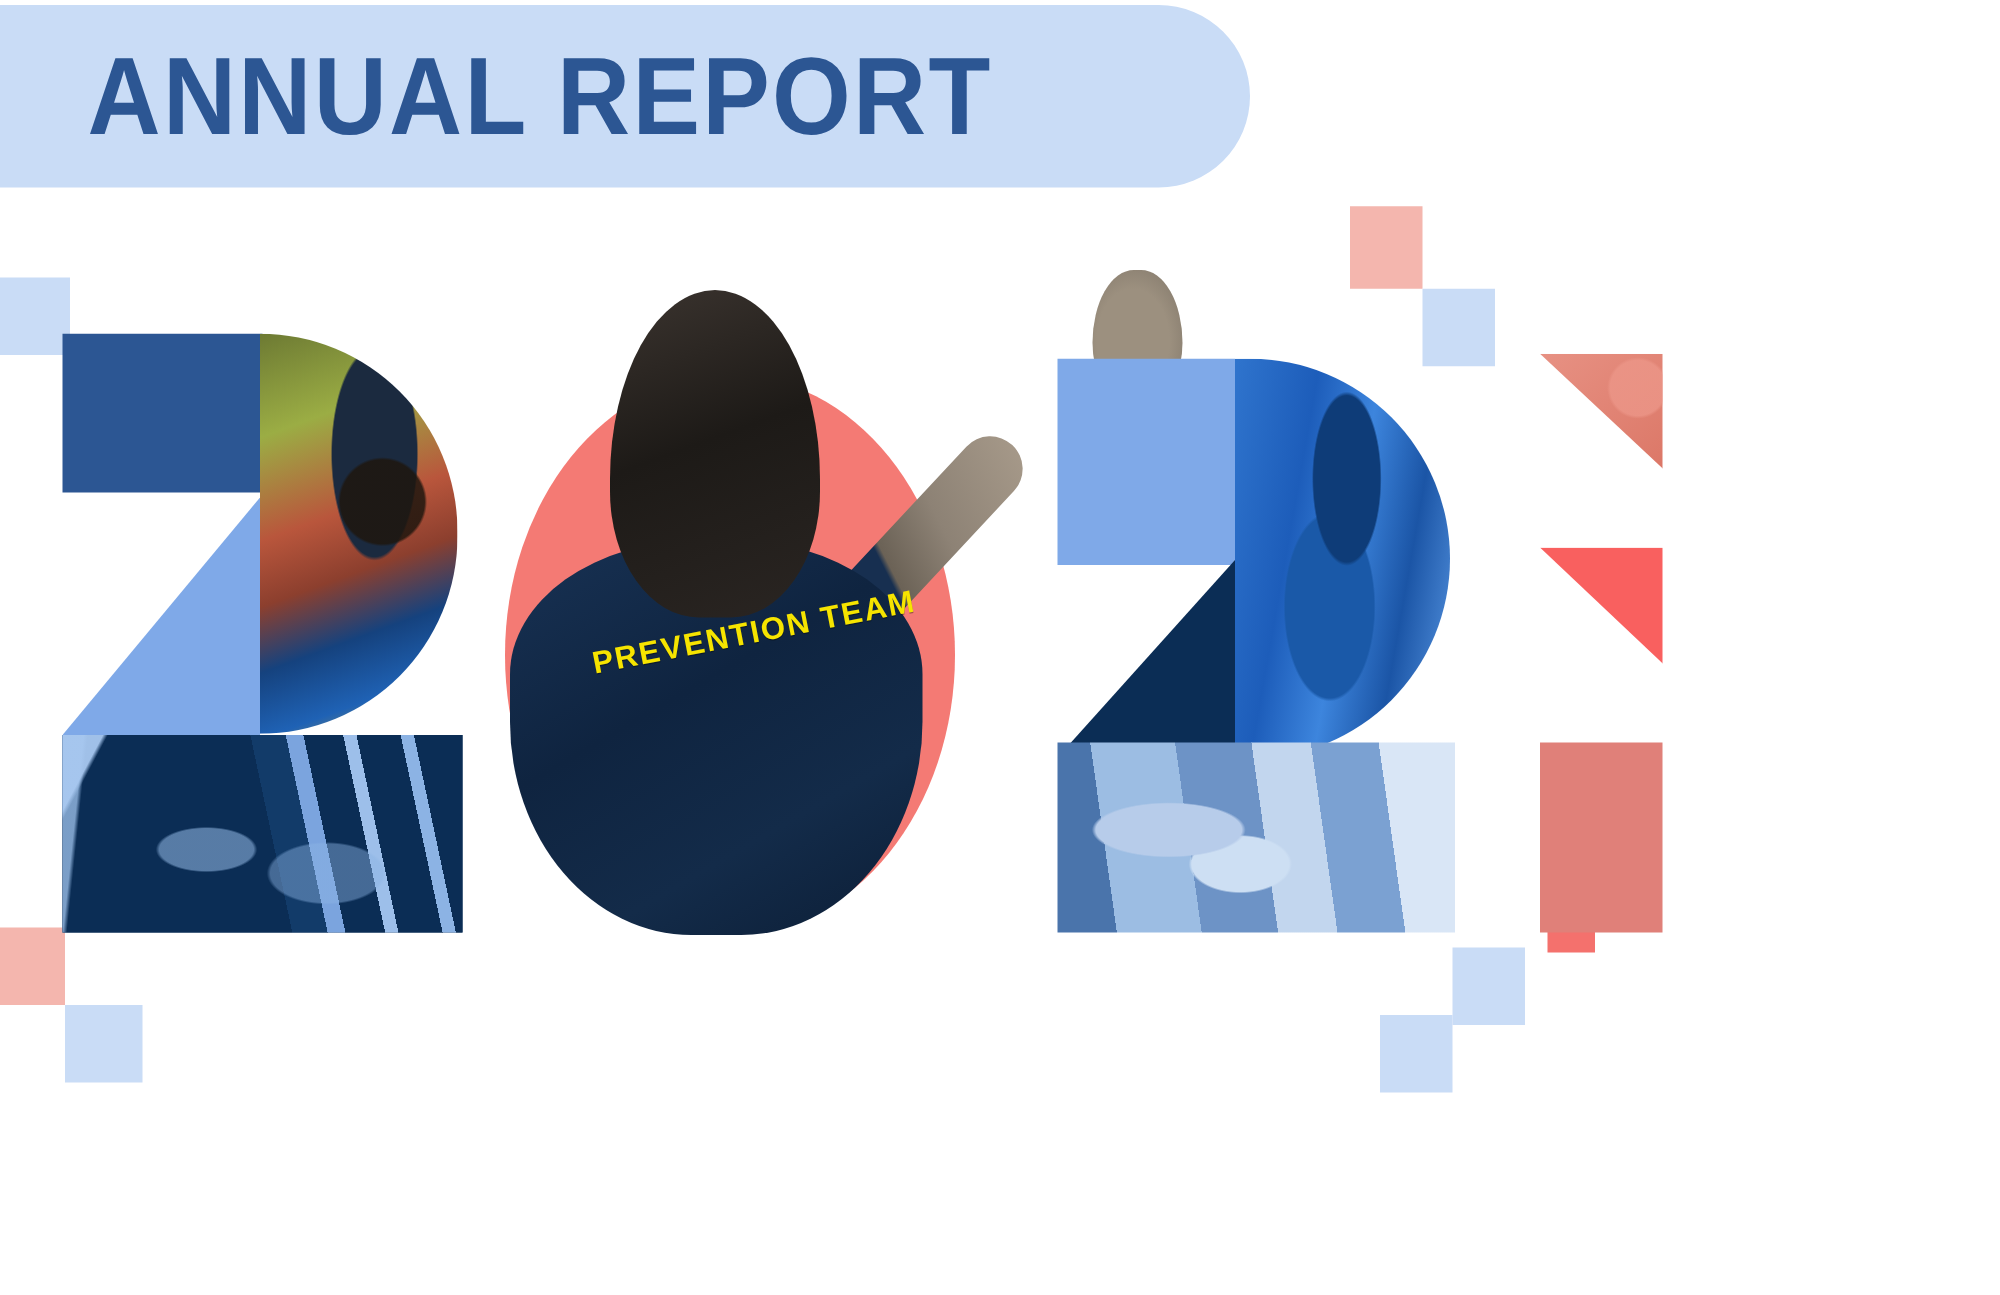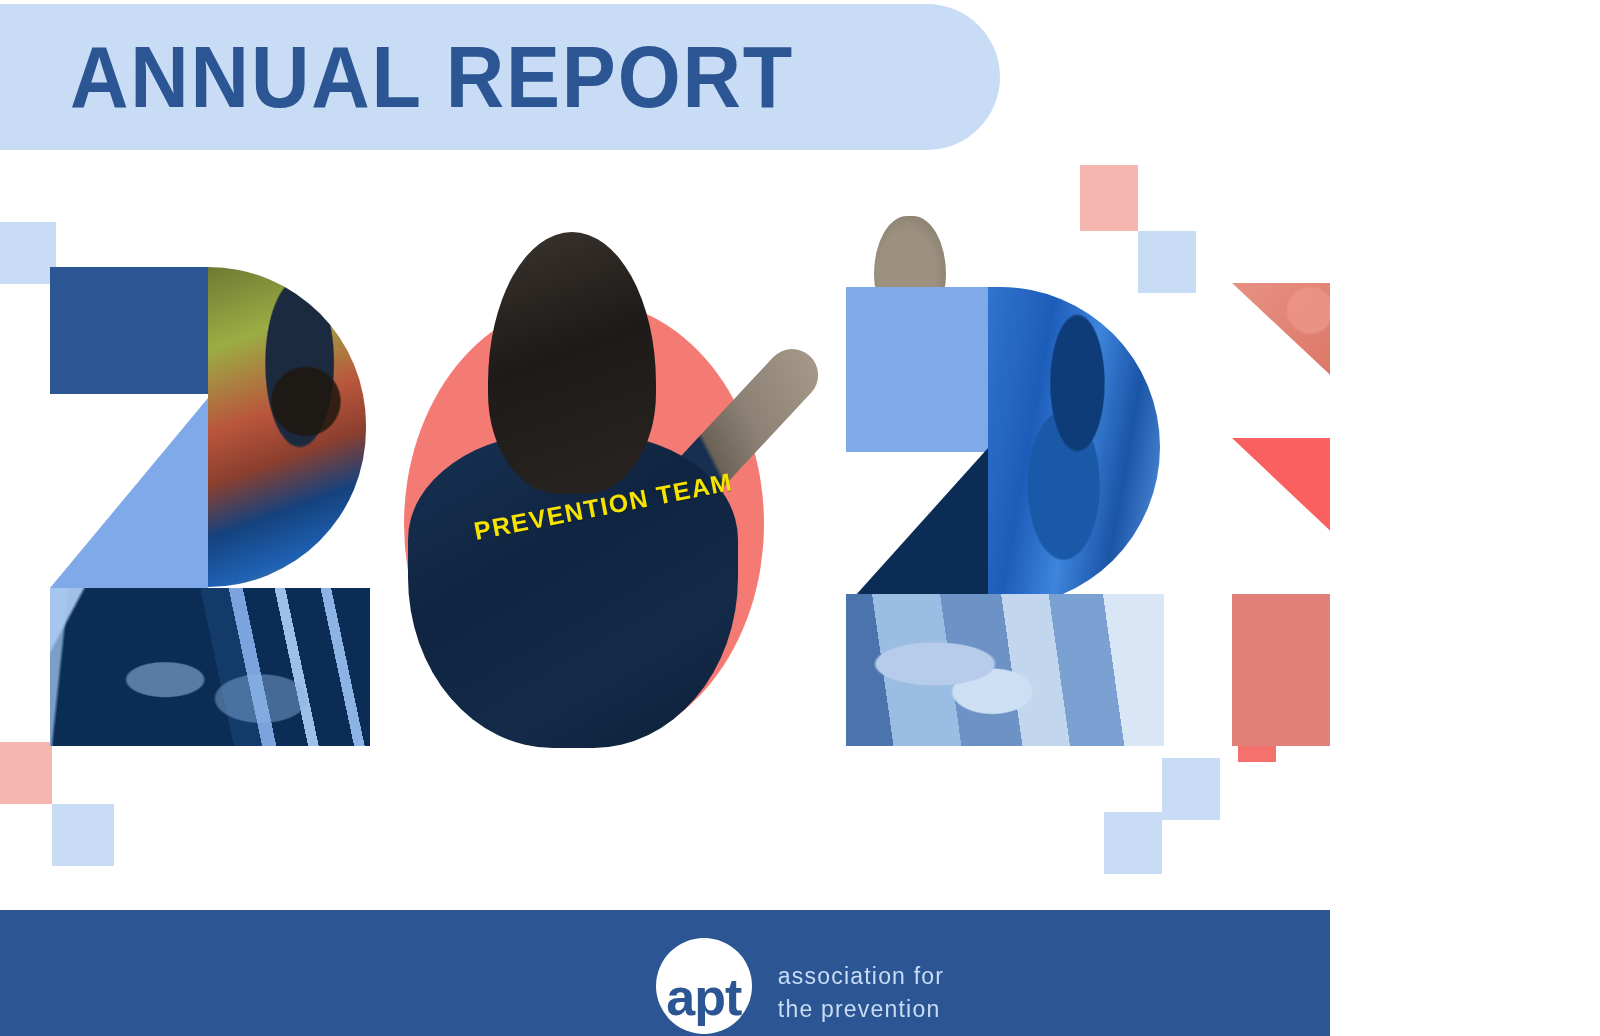--- a/index.html
+++ b/index.html
@@ -257,25 +257,14 @@
       <div class="shape" style="left:1232px;top:438px;width:164px;height:155px;background:#f9605f;
                   clip-path:polygon(0 0, 100% 0, 100% 100%);"></div>
 
       <div class="shape" style="left:1232px;top:594px;width:164px;height:152px;background:#e08079;"></div>
 
       <div class="photo ph-meeting" style="left:1364px;top:430px;width:158px;height:318px;border-radius:0 160px 160px 0;"></div>
     </div>
 
   </div>
 
-  <div class="footer">
-    <div class="logo-wrap">
-      <div class="logo-mark">
-        <span>apt</span>
-      </div>
-      <div class="logo-text">
-        <div>association for</div>
-        <div>the prevention</div>
-      </div>
-    </div>
-  </div>
 
 </div>
 
 </body></html>

